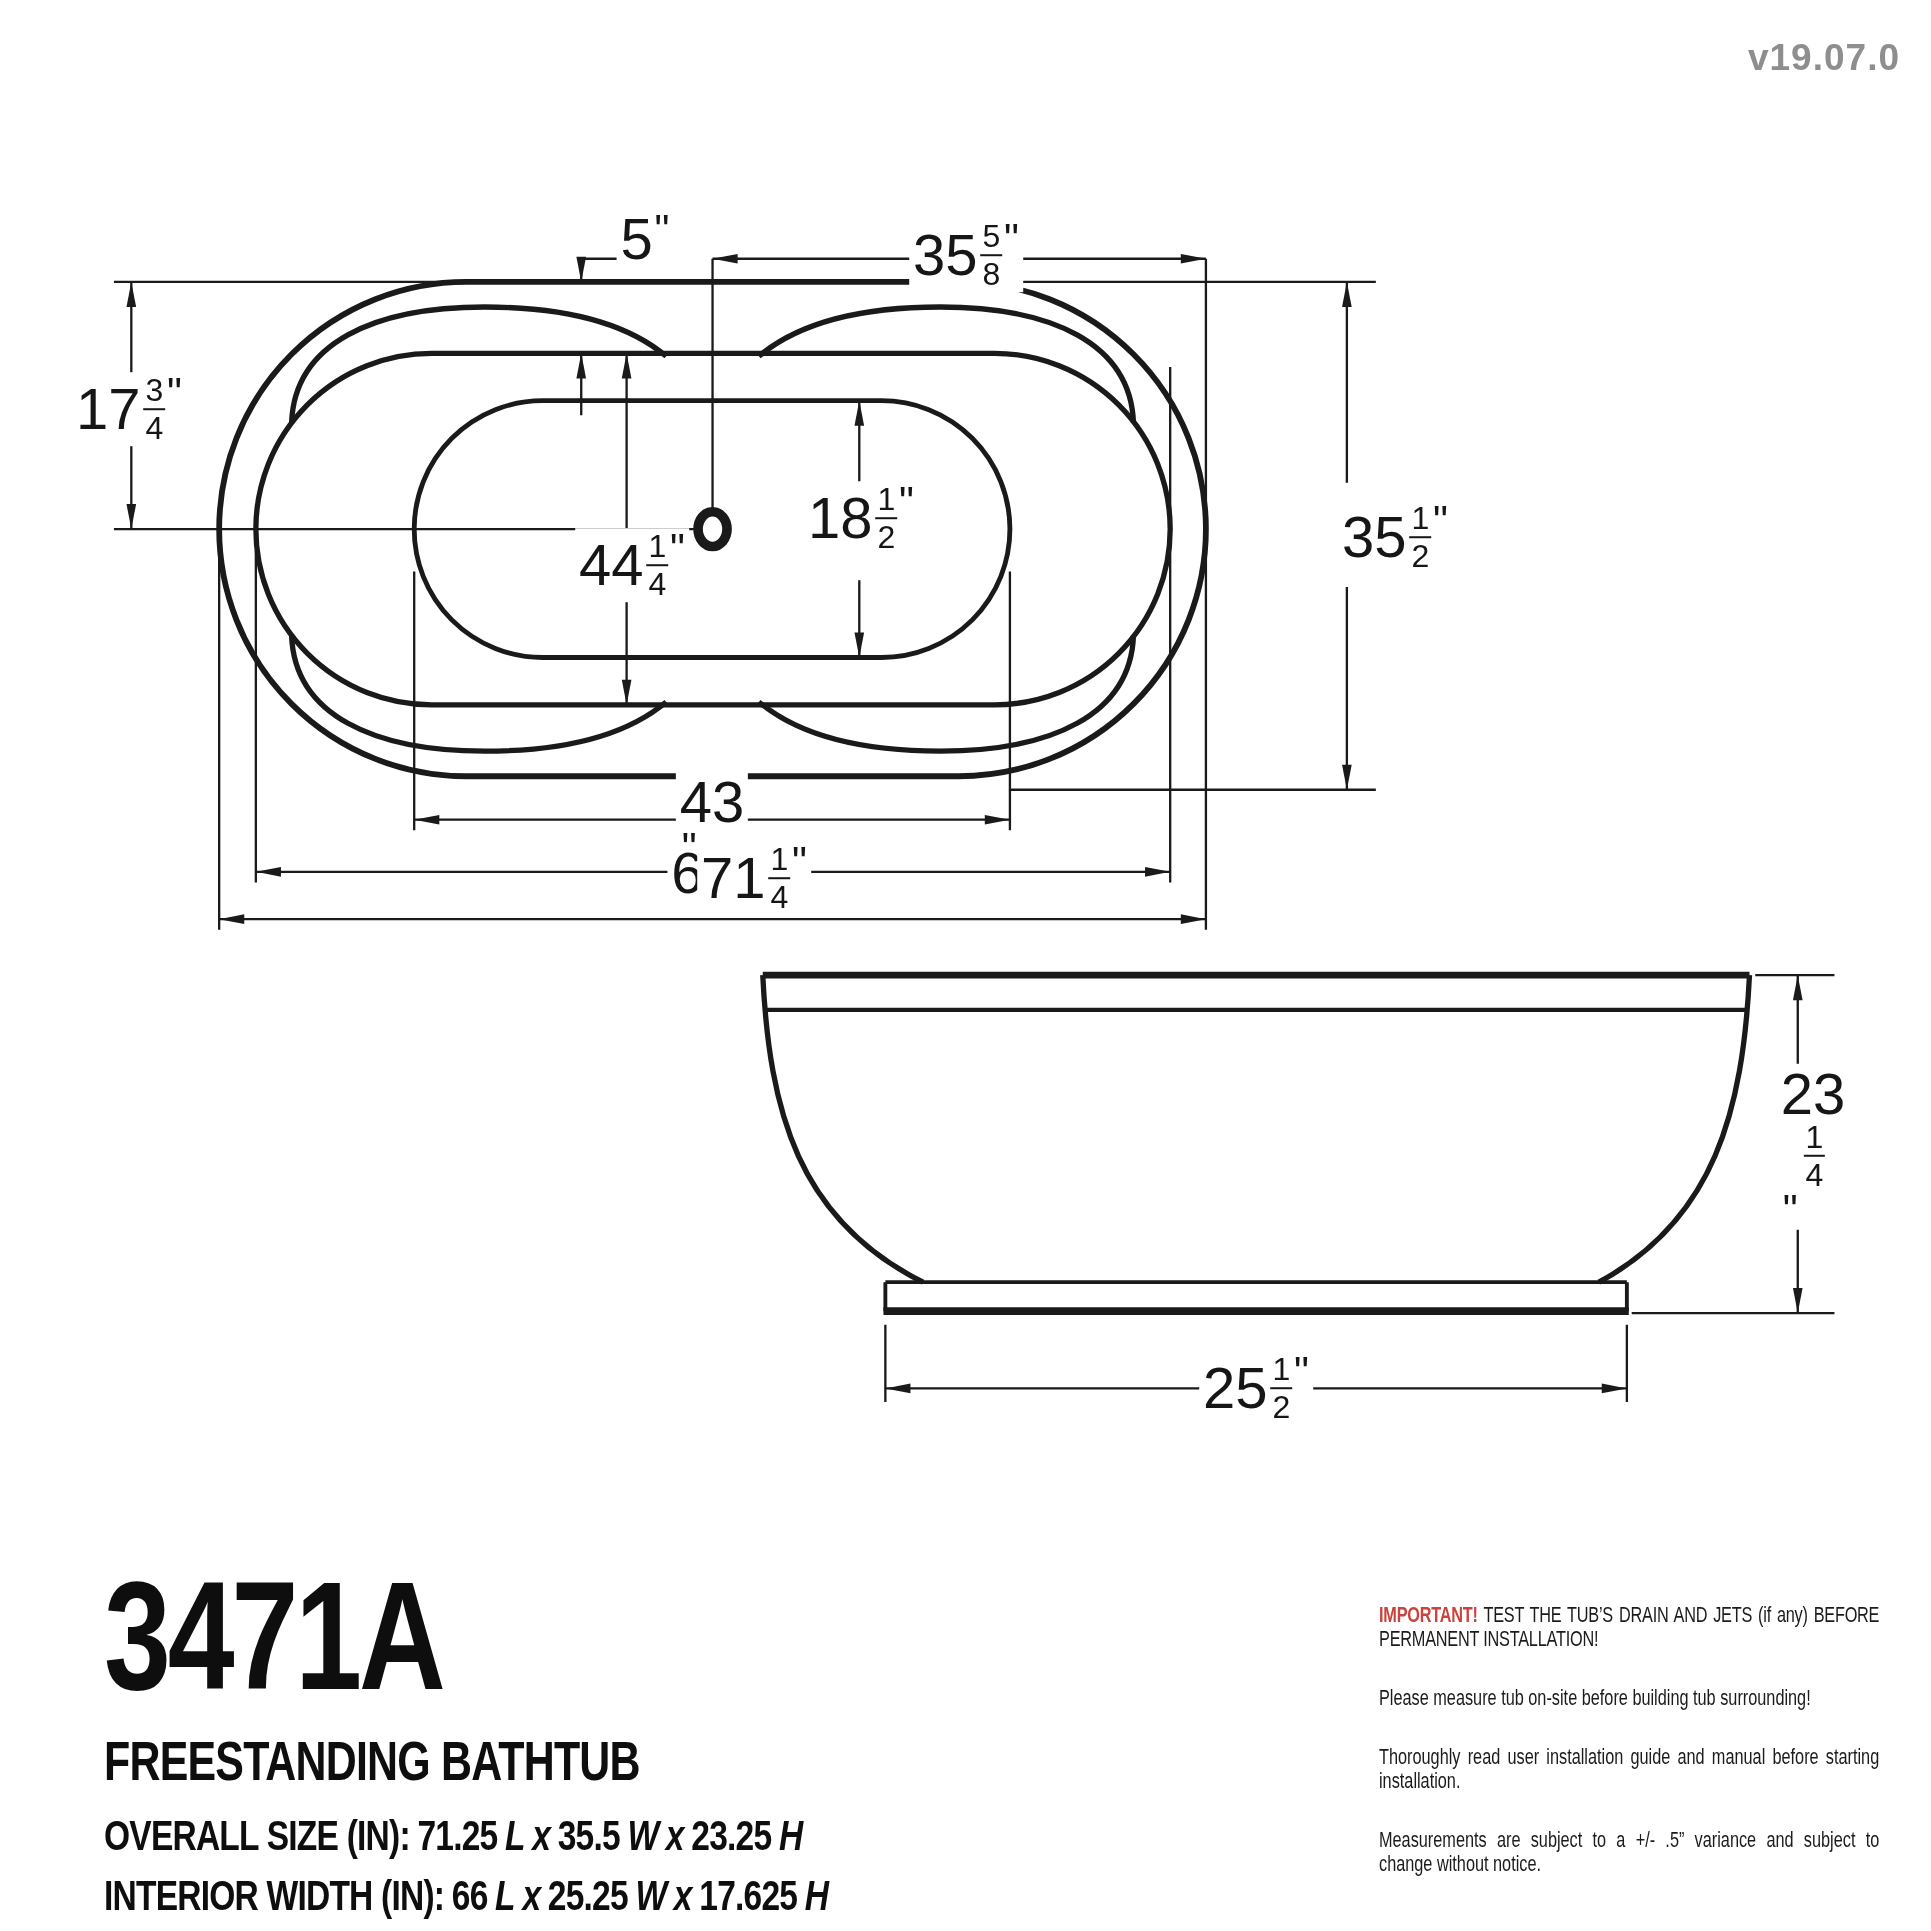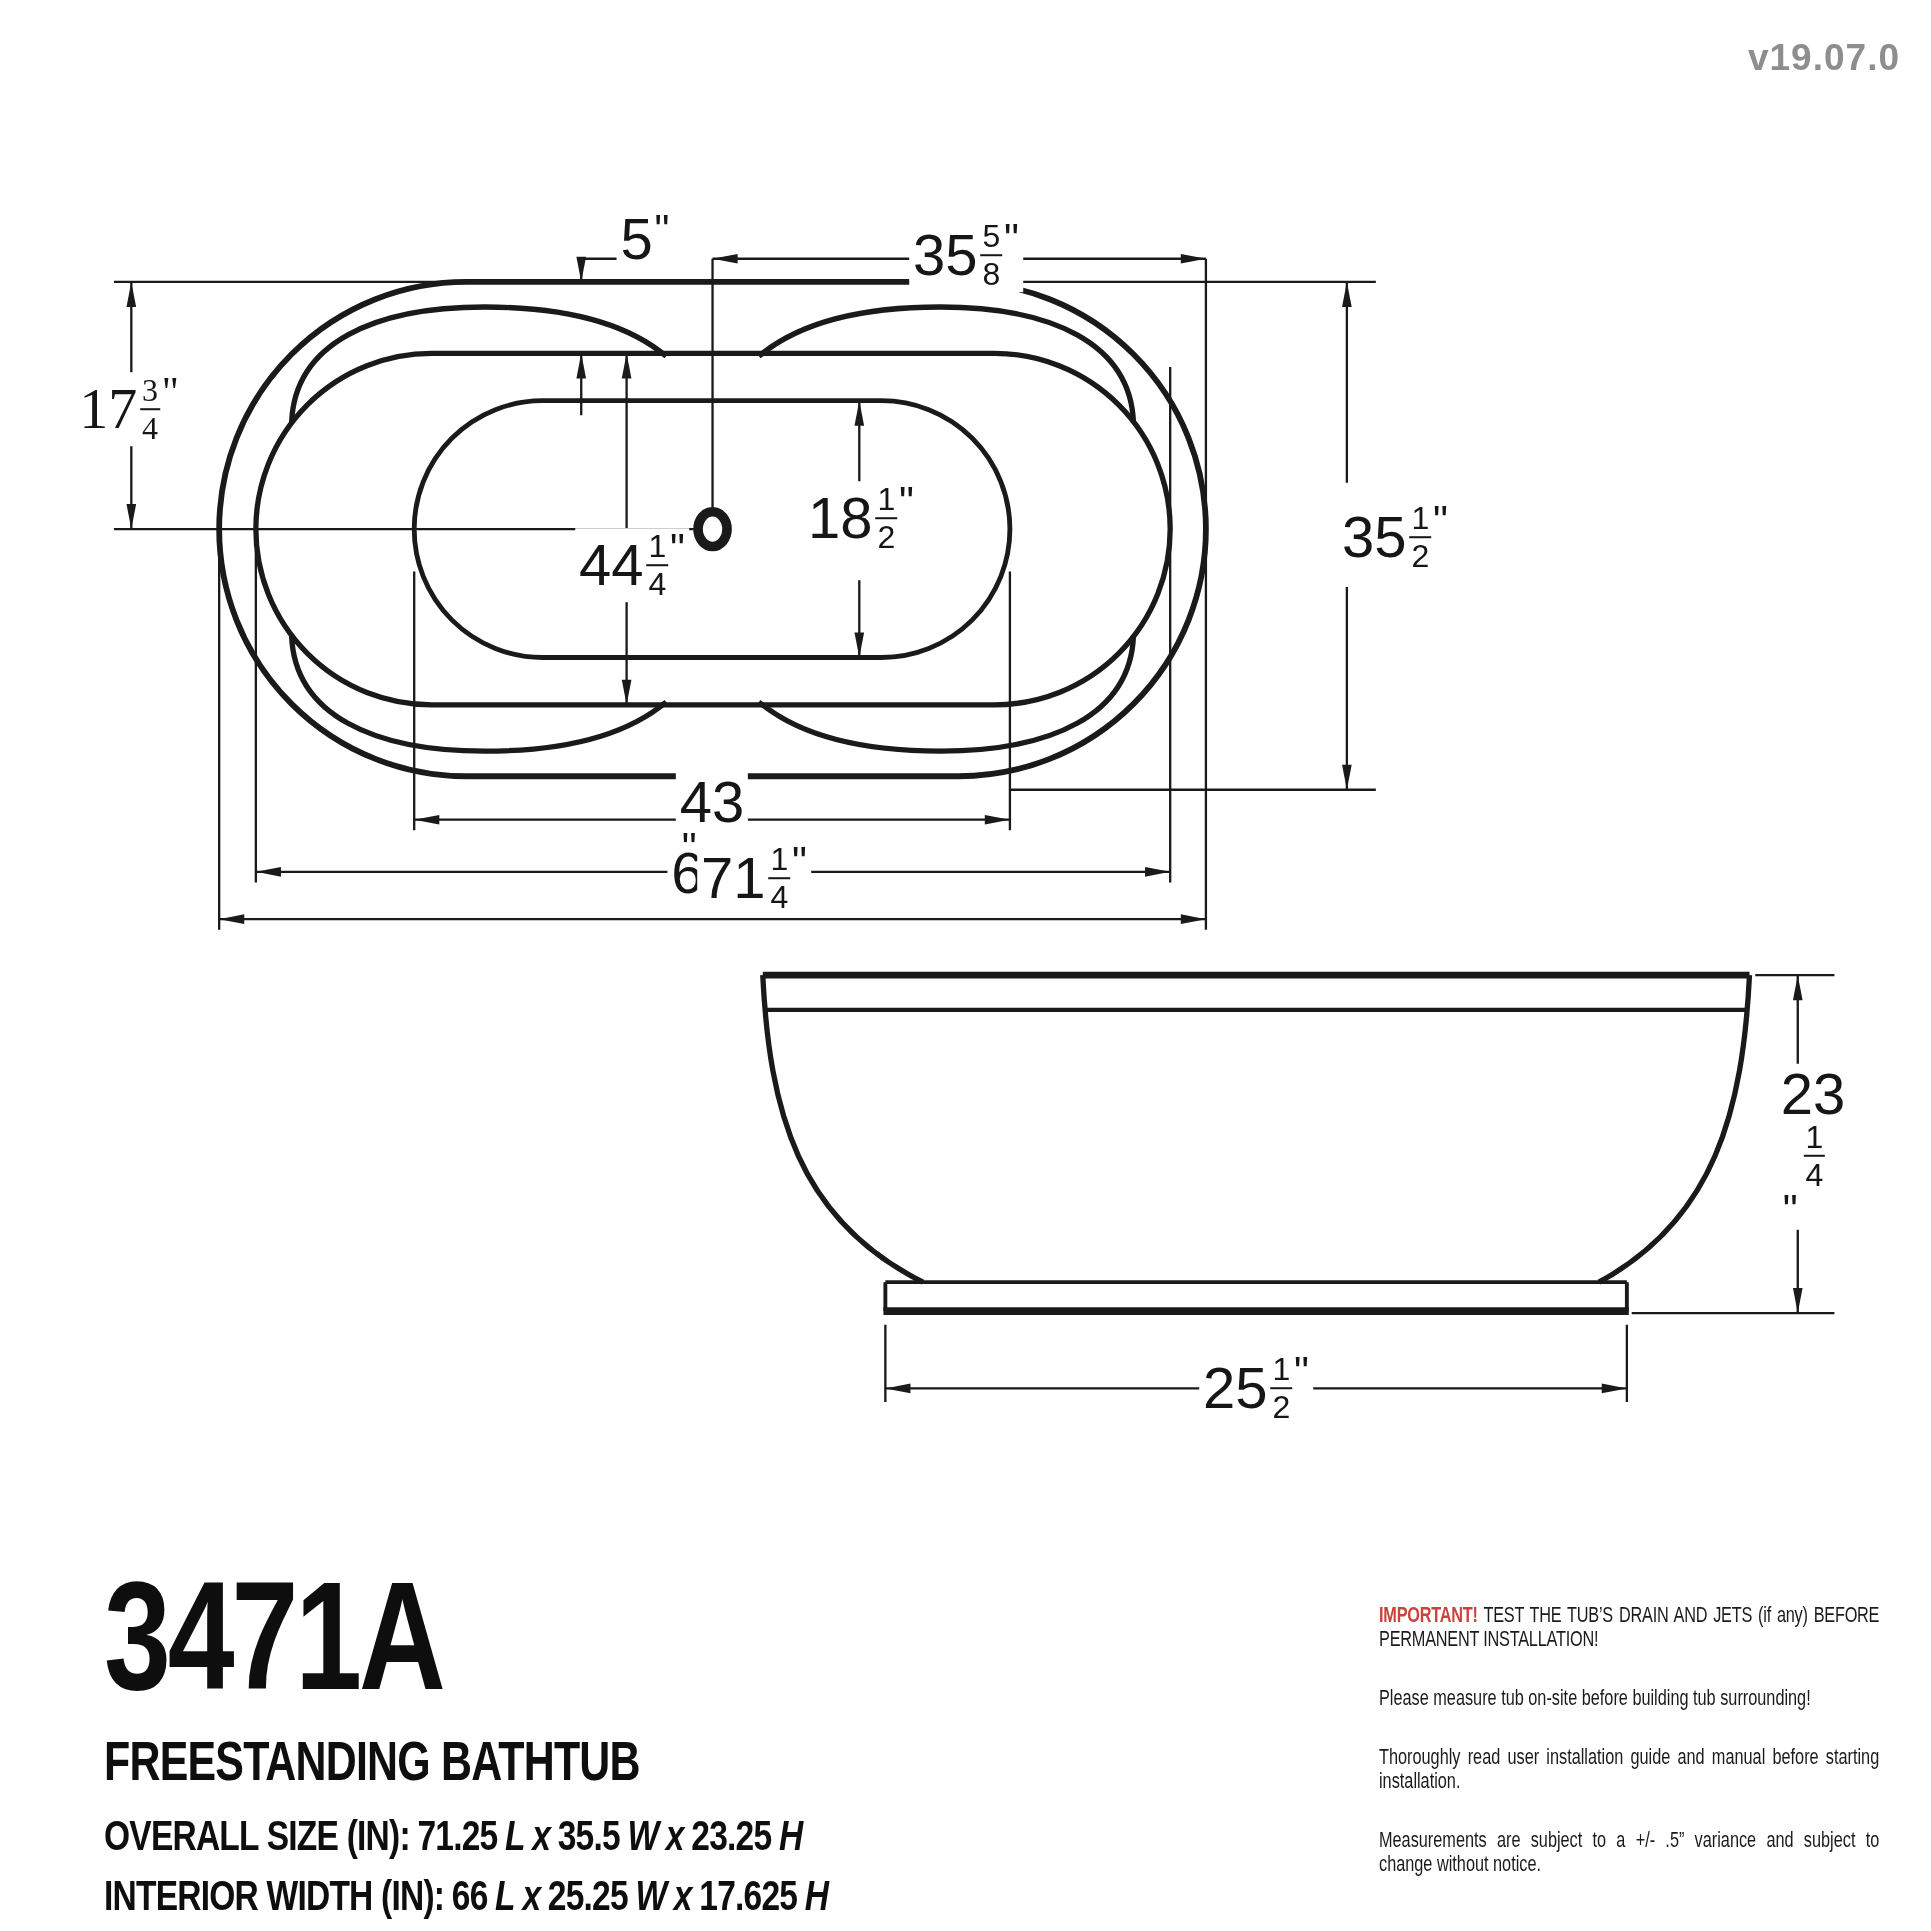--- a/index.html
+++ b/index.html
@@ -134,21 +134,21 @@
         <span class="unit">"</span>
       </div>
       <div class="dim-label" style="left: 966px; top: 255px;">
         <span class="whole">35</span>
         <span class="frac">
           <span class="num">5</span>
           <span class="den">8</span>
         </span>
         <span class="unit">"</span>
       </div>
-      <div class="dim-label" style="left: 129px; top: 409px; font-family: Liberation Serif, serif;">
+      <div class="dim-label" style="left: 129px; top: 409px;">
         <span class="whole">17</span>
         <span class="frac">
           <span class="num">3</span>
           <span class="den">4</span>
         </span>
         <span class="unit">"</span>
       </div>
       <div class="dim-label" style="left: 632px; top: 565px;">
         <span class="whole">44</span>
         <span class="frac">

